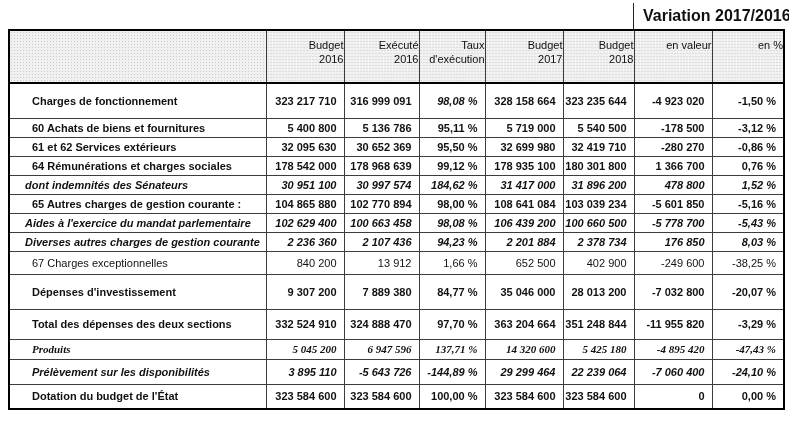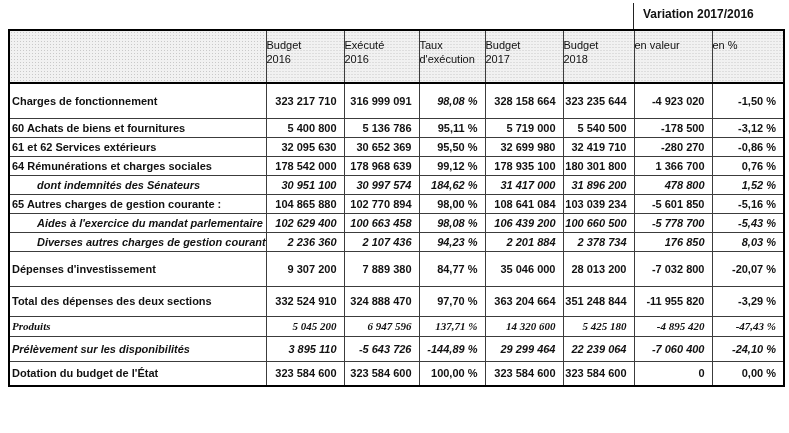--- a/index.html
+++ b/index.html
@@ -11,21 +11,21 @@
     color: #111;
     overflow: hidden;
   }
   .variation-banner {
     position: absolute;
     top: 3px; left: 633px;
     width: 150px; height: 26px;
     box-sizing: border-box;
     border-left: 1px solid #222;
     padding: 4px 0 0 9px;
-    font-size: 12px;
+    font-size: 16px;
     font-weight: bold;
     white-space: nowrap;
   }
   table.budget {
     position: absolute;
     left: 8px; top: 29px;
     width: 775px;
     border-collapse: collapse;
     table-layout: fixed;
     border: 2px solid #000;
@@ -34,40 +34,40 @@
     border: 1px solid #3c3c3c;
     font-size: 11px;
     overflow: hidden;
     padding: 0;
   }
   .budget thead th {
     background-color: #f1f1f1;
     background-image: radial-gradient(circle, #c9c9c9 0.6px, rgba(0,0,0,0) 0.7px);
     background-size: 3px 3px;
     font-weight: normal;
-    text-align: left;
+    text-align: right;
     vertical-align: top;
     padding-top: 8px;
     white-space: pre-line;
     line-height: 1.25;
     border-bottom: 2px solid #000;
   }
   tr.hdr { height: 53px; }
-  td.lbl { text-align: left; padding-left: 2px; vertical-align: middle; white-space: nowrap; }
+  td.lbl { text-align: left; padding-left: 22px; vertical-align: middle; white-space: nowrap; }
   td.num { text-align: right; padding-right: 7px; vertical-align: middle; white-space: nowrap; }
   tr.h19 { height: 19px; font-weight: bold; }
   tr.h23 { height: 23px; }
   tr.h20 { height: 20px; font-family: Liberation Serif, serif; }
   tr.h25 { height: 25px; }
   tr.h30 { height: 30px; margin-left: 16px; }
   tr.h35 { height: 35px; }
   tr.bold td { font-weight: bold; }
   tr.bolditalic td { font-weight: bold; font-style: italic; }
   tr.sub td { font-style: italic; }
-  tr.sub td.lbl { padding-left: 27px; }
+  tr.sub td.lbl { padding-left: 15px; }
   td.taux-italic { font-style: italic; font-weight: normal; }
 </style>
 </head>
 <body>
 
 <div class="canvas">
 
   <div class="variation-banner">Variation 2017/2016</div>
 
   <table class="budget">
@@ -172,20 +172,30 @@
       <tr class="h19 sub">
         <td class="lbl">Diverses autres charges de gestion courante</td>
         <td class="num">2 236 360</td>
         <td class="num">2 107 436</td>
         <td class="num">94,23 %</td>
         <td class="num">2 201 884</td>
         <td class="num">2 378 734</td>
         <td class="num">176 850</td>
         <td class="num">8,03 %</td>
       </tr>
+      <tr class="h23">
+        <td class="lbl">67  Charges exceptionnelles</td>
+        <td class="num">840 200</td>
+        <td class="num">13 912</td>
+        <td class="num">1,66 %</td>
+        <td class="num">652 500</td>
+        <td class="num">402 900</td>
+        <td class="num">-249 600</td>
+        <td class="num">-38,25 %</td>
+      </tr>
       <tr class="h35 bold">
         <td class="lbl">Dépenses d'investissement</td>
         <td class="num">9 307 200</td>
         <td class="num">7 889 380</td>
         <td class="num">84,77 %</td>
         <td class="num">35 046 000</td>
         <td class="num">28 013 200</td>
         <td class="num">-7 032 800</td>
         <td class="num">-20,07 %</td>
       </tr>

